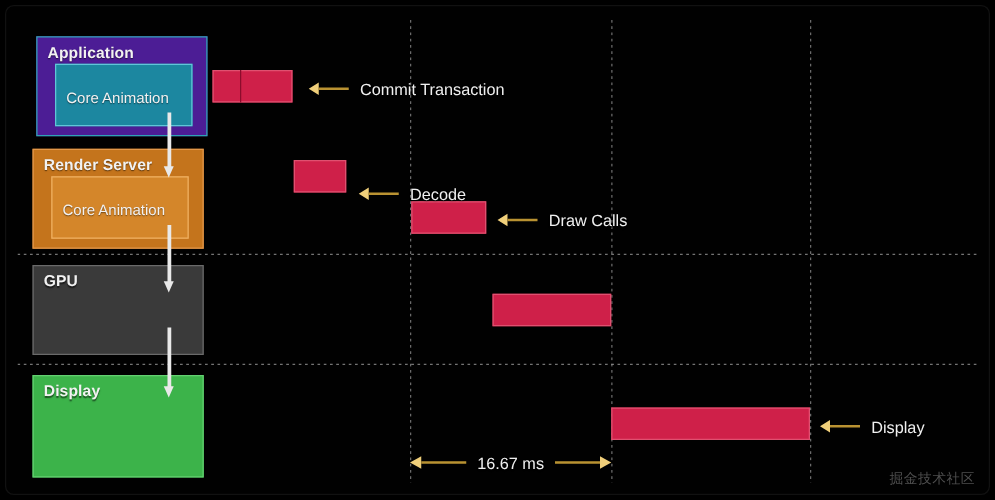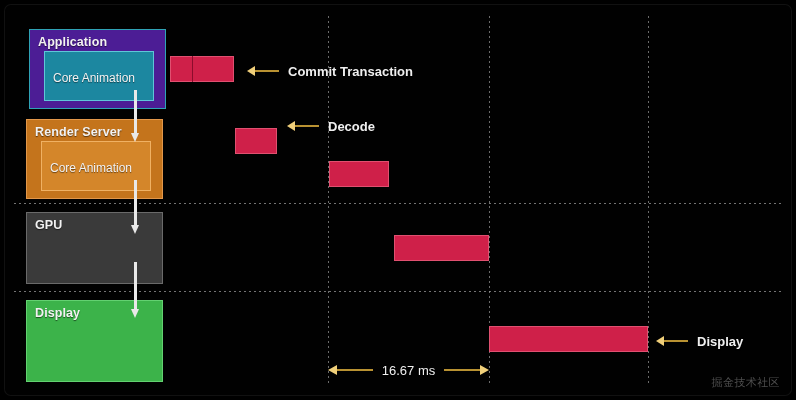--- a/index.html
+++ b/index.html
@@ -112,21 +112,20 @@
     border-right:8px solid #f0cf7a;
     flex:0 0 auto;
   }
   .callout .aline{
     height:2px;background:#b99232;flex:0 0 auto;
   }
   .callout .ctext{
     margin-left:9px;
     font-size:13px;color:#efefef;white-space:nowrap;
     text-shadow:0 1px 1px rgba(0,0,0,.6);
-    font-weight:bold;
   }
 
   
   #measure{position:absolute;display:flex;align-items:center;height:16px;justify-content:flex-end;}
   #measure .mhead-l{
     width:0;height:0;
     border-top:5px solid transparent;border-bottom:5px solid transparent;
     border-right:9px solid #f0cf7a;flex:0 0 auto;
   }
   #measure .mhead-r{
@@ -208,26 +207,31 @@
     <div class="bar" style="left:390px;top:231px;width:95px;"></div>
 
     <div class="bar" style="left:485px;top:322px;width:159px;"></div>
 
     <div class="callout" style="left:243px;top:59px;">
       <div class="ahead"></div>
       <div class="aline" style="width:24px;"></div>
       <div class="ctext">Commit Transaction</div>
     </div>
 
-    <div class="callout" style="left:283px;top:114px;">
+    <div class="callout" style="left:283px;top:143px;">
       <div class="ahead"></div>
       <div class="aline" style="width:24px;"></div>
       <div class="ctext">Decode</div>
     </div>
 
+    <div class="callout" style="left:394px;top:164px;">
+      <div class="ahead"></div>
+      <div class="aline" style="width:24px;"></div>
+      <div class="ctext">Draw Calls</div>
+    </div>
 
 
     <div class="callout" style="left:652px;top:329px;">
       <div class="ahead"></div>
       <div class="aline" style="width:24px;"></div>
       <div class="ctext">Display</div>
     </div>
 
     <div id="measure" style="left:324px;top:358px;width:161px;">
       <div class="mhead-l"></div>

